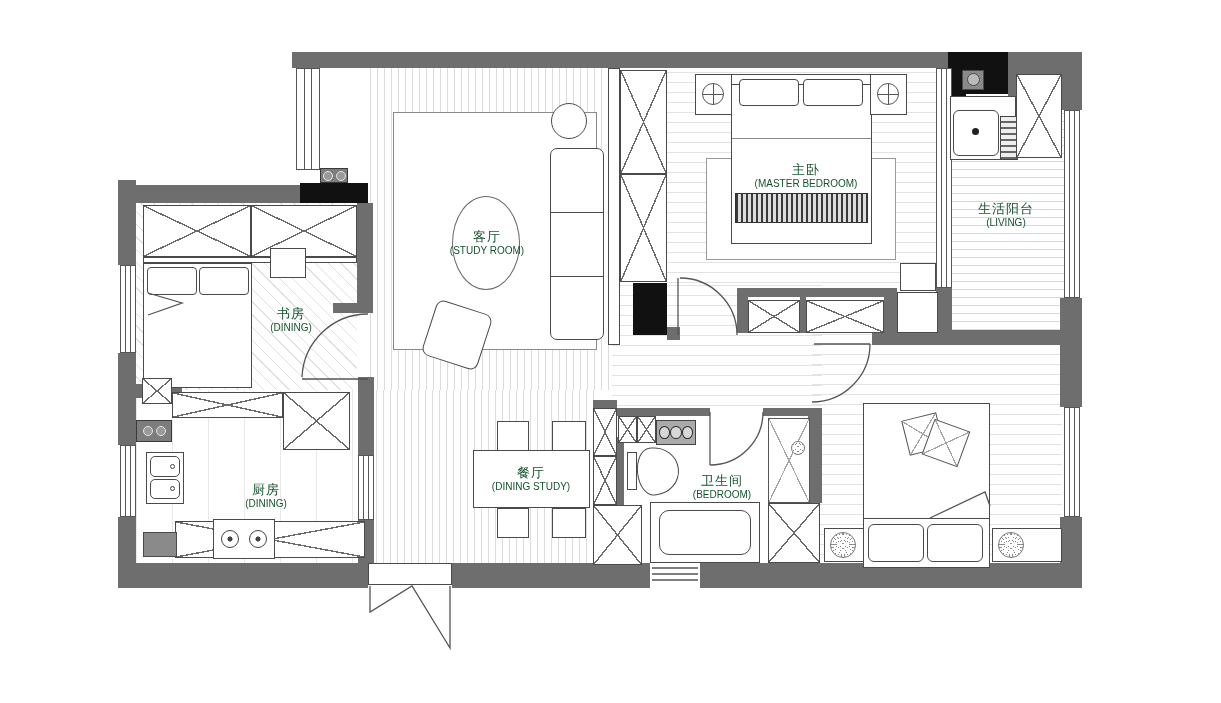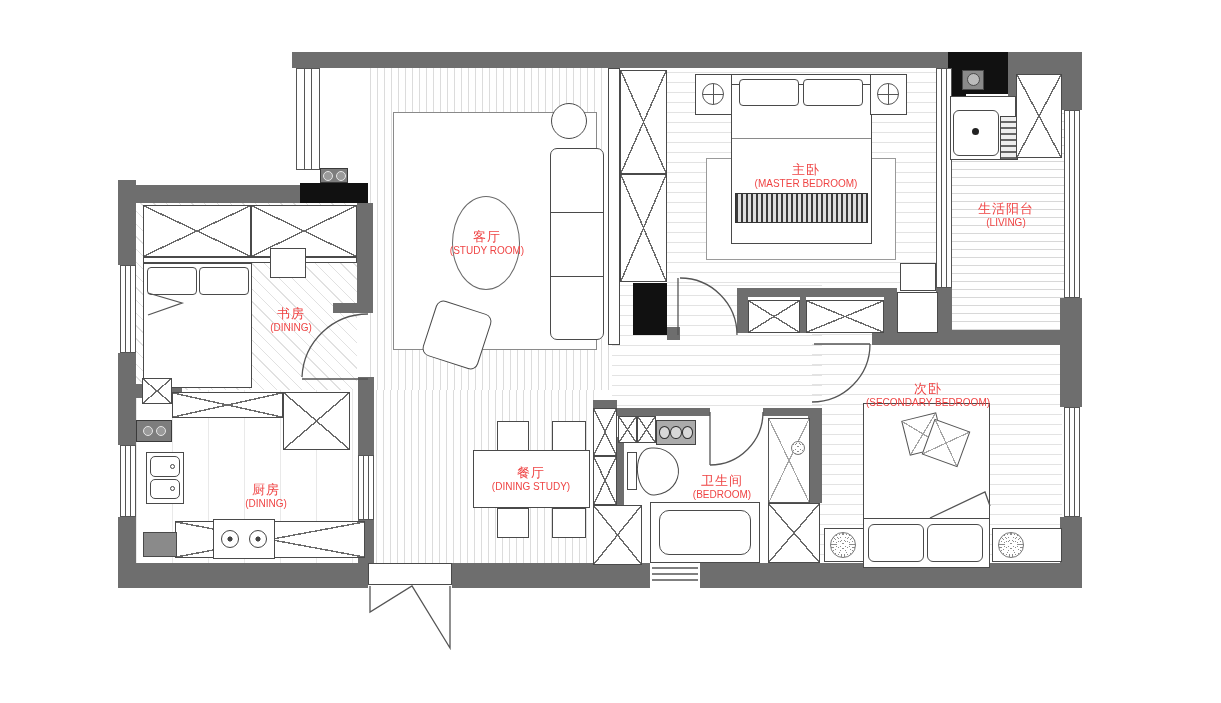--- a/index.html
+++ b/index.html
@@ -34,21 +34,21 @@
     background-size:100% 1px,1px 100%;background-position:center;background-repeat:no-repeat}
   .star{border:1px solid #777;border-radius:50%;
     background:#fff repeating-conic-gradient(#8c8c8c 0 3deg,transparent 3deg 17deg)}
   .burn{border:1px solid #444;border-radius:50%;background:radial-gradient(circle,#444 0 2.5px,transparent 2.6px)}
   .meter{background:#7d7d7d;border:1px solid #3a3a3a;display:flex;align-items:center;justify-content:center;gap:3px}
   .meter i{width:8px;height:8px;border:1px solid #e5e5e5;border-radius:50%;background:#9a9a9a;display:block}
   .vanity{background:#ababab;border:1px solid #444;display:flex;align-items:center;justify-content:space-around;padding:0 2px}
   .vanity i{width:11px;height:11px;border:1.2px solid #2f2f2f;border-radius:50%;background:#d8d8d8;display:block}
   .gray{background:#8a8a8a;border:1px solid #4a4a4a}
   .hdiv{position:absolute;left:0;right:0;height:1px;background:#4a4a4a}
-  .lbl{position:absolute;transform:translate(-50%,-50%);text-align:center;color:#ef4444;white-space:nowrap;z-index:30;line-height:1.25}
+  .lbl{position:absolute;transform:translate(-50%,-50%);text-align:center;color:#14532d;white-space:nowrap;z-index:30;line-height:1.25}
   .lbl .zh{font-size:13px;letter-spacing:1px}
   .lbl .en{font-size:10px}
   svg.ov{position:absolute;left:0;top:0;z-index:25}
 </style>
 </head>
 <body>
 
 <div id="plan">
 
   <div class="a f-v" style="left:370px;top:68px;width:242px;height:322px"></div>
@@ -248,18 +248,14 @@
     <div class="en">(DINING)</div>
   </div>
   <div class="lbl" style="left:531px;top:479px">
     <div class="zh">餐厅</div>
     <div class="en">(DINING STUDY)</div>
   </div>
   <div class="lbl" style="left:722px;top:487px">
     <div class="zh">卫生间</div>
     <div class="en">(BEDROOM)</div>
   </div>
-  <div class="lbl" style="left:928px;top:395px">
-    <div class="zh">次卧</div>
-    <div class="en">(SECONDARY BEDROOM)</div>
-  </div>
 
 </div>
 
 </body></html>

